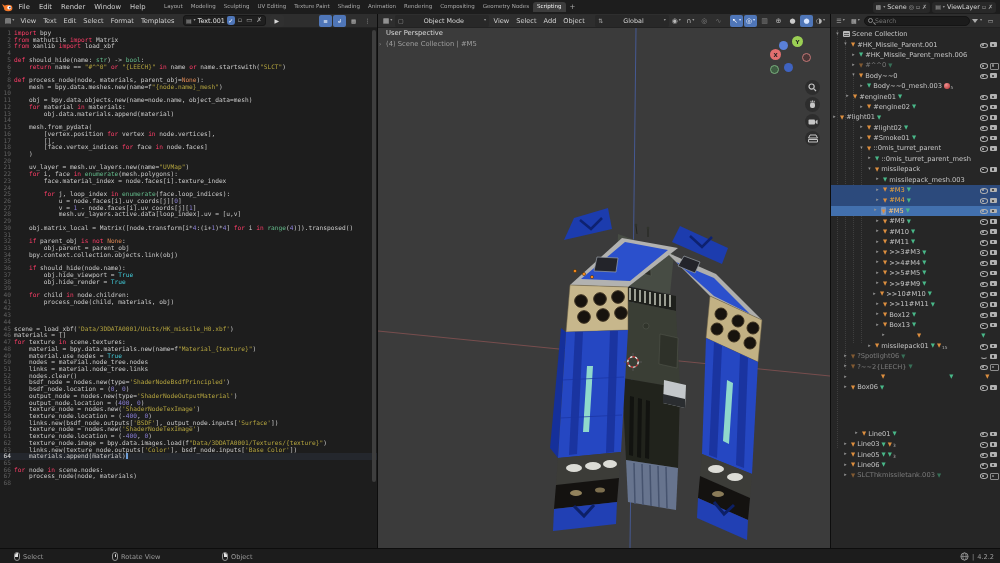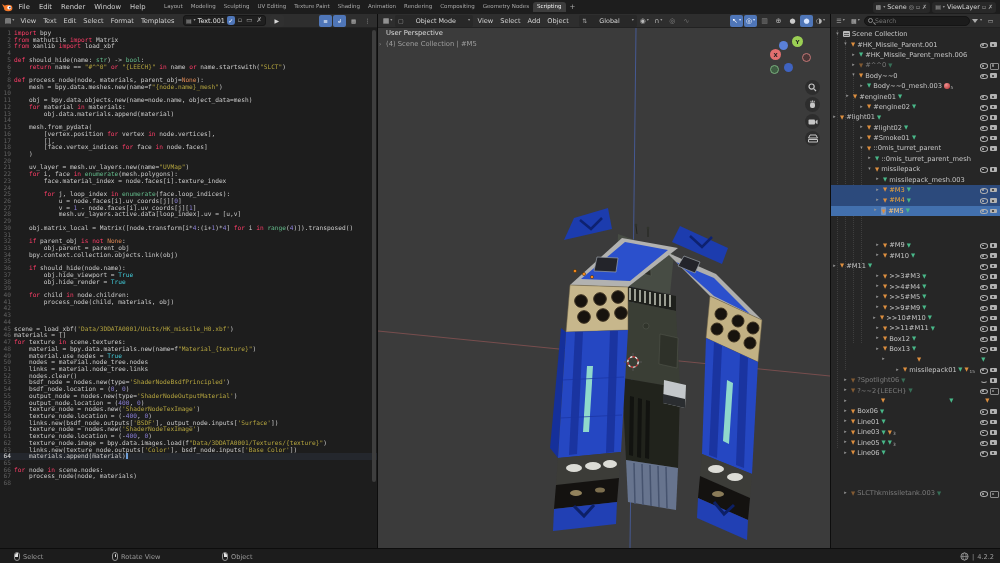--- a/index.html
+++ b/index.html
@@ -21,21 +21,21 @@
   .tb-glyph{font-size:6px;color:#a5a5a5;line-height:1}
   .dd{font-size:4.2px;color:#9a9a9a;line-height:1}
 
   
   .ed-header{height:14px;background:#2e2e2e;display:flex;align-items:center;padding:0 3px;gap:1px;
     border-bottom:1px solid #222}
   .hdr-menu{font-size:6.6px;color:#d2d2d2;padding:0 3.5px;line-height:14px;white-space:nowrap}
   .icon-btn{height:12px;min-width:13px;border-radius:2px;display:flex;align-items:center;
     justify-content:center;color:#b9b9b9;font-size:7px;padding:0 1px;gap:1px;flex:none}
   .icon-btn.on{background:#4f76b8;color:#fff}
-  .vph-widget{height:12px;display:flex;align-items:center;gap:12px;padding:0 3px;border-radius:2px;
+  .vph-widget{height:12px;display:flex;align-items:center;gap:20px;padding:0 3px;border-radius:2px;
     background:#282828;color:#d6d6d6;font-size:6.4px;white-space:nowrap;flex:none}
 
   
   #text-editor{position:absolute;left:0;top:14px;width:378px;height:534px;background:#1d1d1d;
     border-right:1px solid #0d0d0d}
   .datablock{height:11px;background:#1f1f1f;border:1px solid #161616;border-radius:3px;
     display:flex;align-items:center;gap:2px;padding:0 2px;font-size:6.4px;color:#e0e0e0;margin-left:4px}
   .shield{width:8px;height:9px;background:#4f76b8;border-radius:2px 2px 3px 3px;color:#fff;
     font-size:6px;display:flex;align-items:center;justify-content:center;flex:none}
   .mini-glyph{font-size:6.5px;color:#ababab;line-height:1;padding:0 1px}
@@ -632,39 +632,39 @@
       </div>
       <div class="orow active" style="padding-left: 41px;">
         <span class="tw">▸</span>
         <span class="icwrap"><span class="tri o">▼</span></span>
         <span class="olabel">#M5</span>
         <span class="tri g">▼</span>
         <span class="osp"></span>
         <span class="eye"></span>
         <span class="cam"></span>
       </div>
-      <div class="orow" style="padding-left: 43px; margin-top: 24px;">
+      <div class="orow" style="padding-left: 43px;">
         <span class="tw">▸</span>
         <span class="tri o">▼</span>
         <span class="olabel">#M9</span>
         <span class="tri g">▼</span>
         <span class="osp"></span>
         <span class="eye"></span>
         <span class="cam"></span>
       </div>
       <div class="orow" style="padding-left: 43px;">
         <span class="tw">▸</span>
         <span class="tri o">▼</span>
         <span class="olabel">#M10</span>
         <span class="tri g">▼</span>
         <span class="osp"></span>
         <span class="eye"></span>
         <span class="cam"></span>
       </div>
-      <div class="orow" style="">
+      <div class="orow" style="padding-left: 43px;">
         <span class="tw">▸</span>
         <span class="tri o">▼</span>
         <span class="olabel">#M11</span>
         <span class="tri g">▼</span>
         <span class="osp"></span>
         <span class="eye"></span>
         <span class="cam"></span>
       </div>
       <div class="orow" style="padding-left: 43px;">
         <span class="tw">▸</span>
@@ -740,21 +740,21 @@
       </div>
       <div class="orow" style="padding-left: 49px; gap: 30px;">
         <span class="tw">▸</span>
         <span class="tri o">▼</span>
         <span class="olabel">Box14</span>
         <span class="tri g">▼</span>
         <span class="osp"></span>
         <span class="eye"></span>
         <span class="cam"></span>
       </div>
-      <div class="orow" style="padding-left: 35px; margin-left: 28px;">
+      <div class="orow" style="padding-left: 35px;">
         <span class="tw">▸</span>
         <span class="tri o">▼</span>
         <span class="olabel">missilepack01</span>
         <span class="tri g">▼</span>
         <span class="tri o">▼</span>
         <span class="subn">15</span>
         <span class="osp"></span>
         <span class="eye"></span>
         <span class="cam"></span>
       </div>
@@ -788,61 +788,61 @@
       </div>
       <div class="orow" style="padding-left: 11px;">
         <span class="tw">▸</span>
         <span class="tri o">▼</span>
         <span class="olabel">Box06</span>
         <span class="tri g">▼</span>
         <span class="osp"></span>
         <span class="eye"></span>
         <span class="cam"></span>
       </div>
+      <div class="orow" style="padding-left: 22px; margin-top: 36px;">
+        <span class="tw">▸</span>
+        <span class="tri o">▼</span>
+        <span class="olabel">Line01</span>
+        <span class="tri g">▼</span>
+        <span class="osp"></span>
+        <span class="eye"></span>
+        <span class="cam"></span>
+      </div>
       <div class="orow" style="padding-left: 11px;">
         <span class="tw">▸</span>
         <span class="tri o">▼</span>
-        <span class="olabel">Line01</span>
-        <span class="tri g">▼</span>
+        <span class="olabel">Line03</span>
+        <span class="tri g">▼</span>
+        <span class="tri o">▼</span>
+        <span class="subn">3</span>
         <span class="osp"></span>
         <span class="eye"></span>
         <span class="cam"></span>
       </div>
       <div class="orow" style="padding-left: 11px;">
         <span class="tw">▸</span>
         <span class="tri o">▼</span>
-        <span class="olabel">Line03</span>
-        <span class="tri g">▼</span>
-        <span class="tri o">▼</span>
+        <span class="olabel">Line05</span>
+        <span class="tri g">▼</span>
+        <span class="tri g">▼</span>
         <span class="subn">3</span>
         <span class="osp"></span>
         <span class="eye"></span>
         <span class="cam"></span>
       </div>
       <div class="orow" style="padding-left: 11px;">
         <span class="tw">▸</span>
         <span class="tri o">▼</span>
-        <span class="olabel">Line05</span>
-        <span class="tri g">▼</span>
-        <span class="tri g">▼</span>
-        <span class="subn">3</span>
-        <span class="osp"></span>
-        <span class="eye"></span>
-        <span class="cam"></span>
-      </div>
-      <div class="orow" style="padding-left: 11px;">
-        <span class="tw">▸</span>
-        <span class="tri o">▼</span>
         <span class="olabel">Line06</span>
         <span class="tri g">▼</span>
         <span class="osp"></span>
         <span class="eye"></span>
         <span class="cam"></span>
       </div>
-      <div class="orow dim" style="padding-left: 11px; margin-top: 30px;">
+      <div class="orow dim" style="padding-left: 11px;">
         <span class="tw">▸</span>
         <span class="tri o">▼</span>
         <span class="olabel">SLCThkmissiletank.003</span>
         <span class="tri g">▼</span>
         <span class="osp"></span>
         <span class="eye"></span>
         <span class="cam off"></span>
       </div>
     </div>
 </div>

